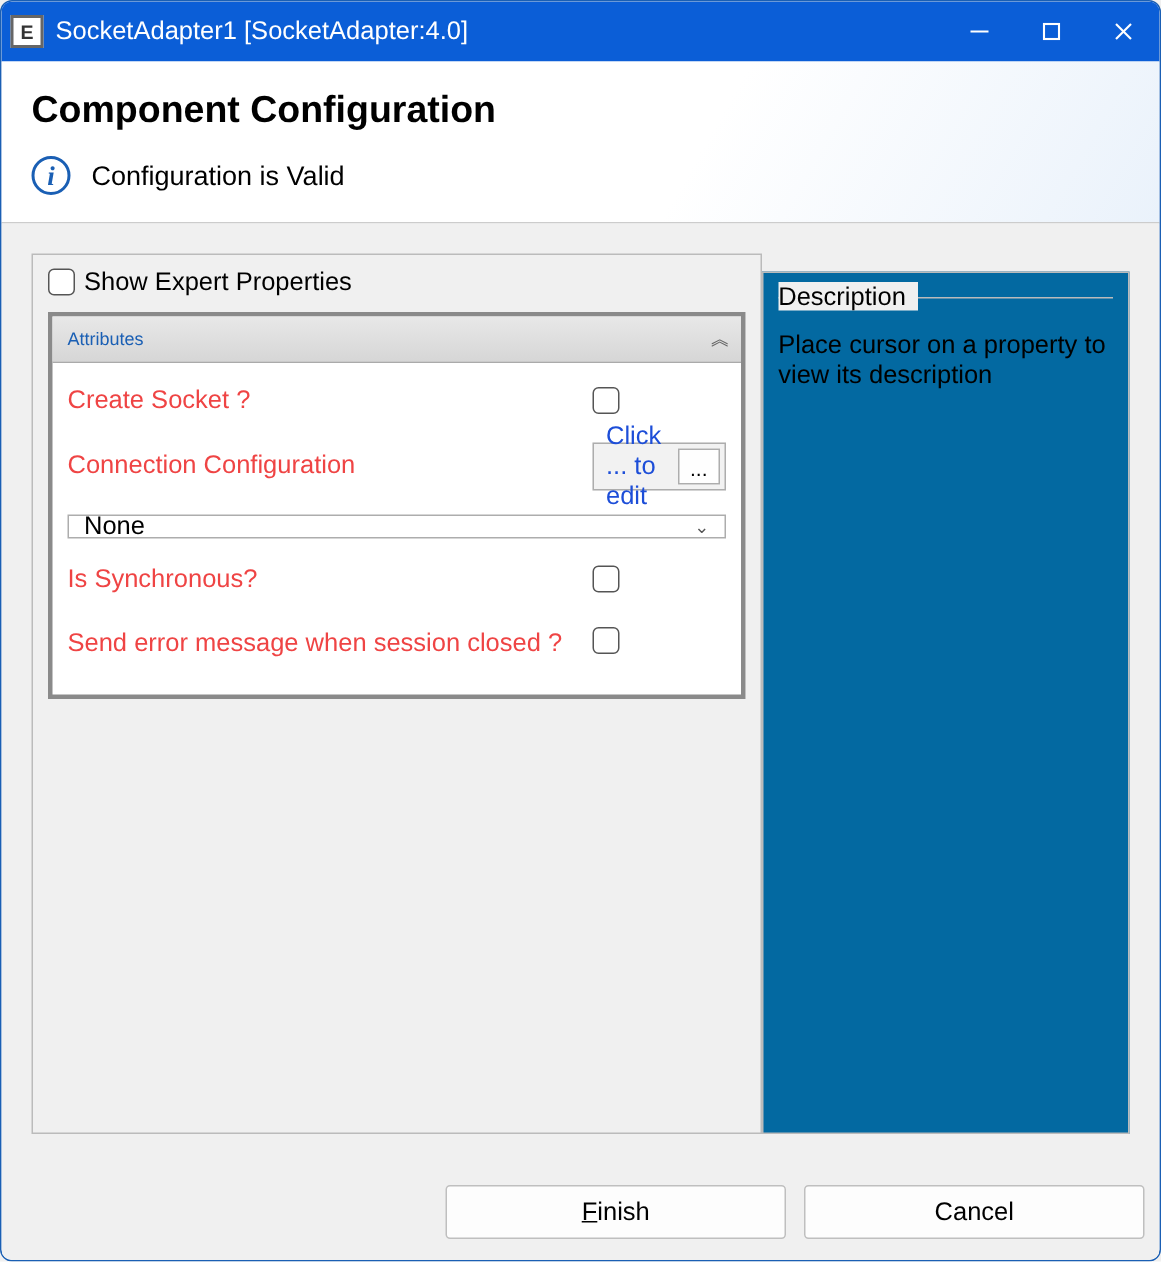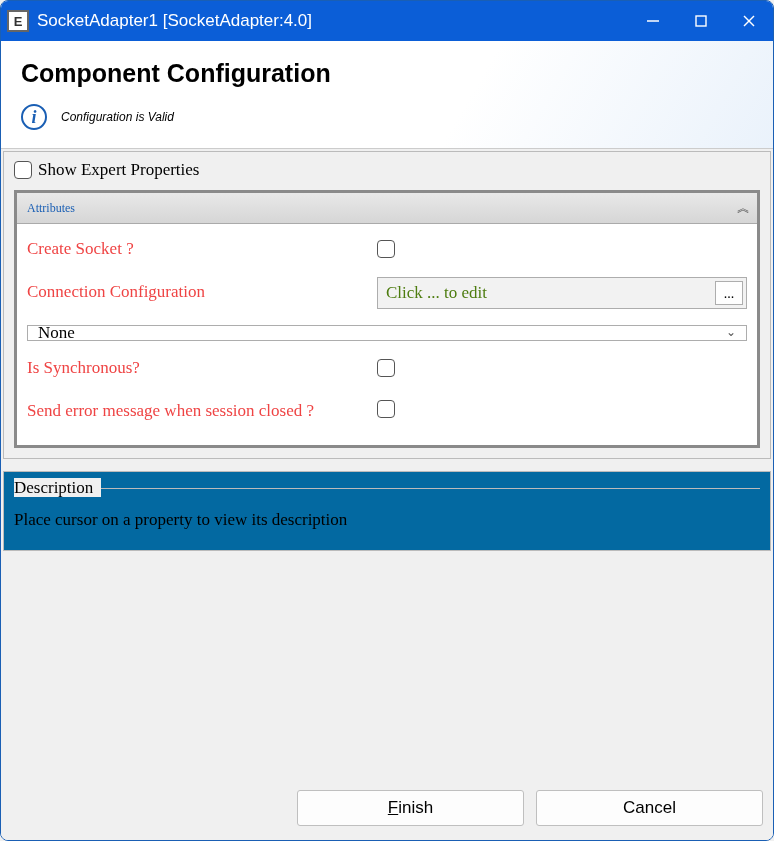--- a/index.html
+++ b/index.html
@@ -83,31 +83,28 @@
     display: flex;
     align-items: center;
     justify-content: center;
     color: #1a5fb4;
     font-weight: bold;
     font-family: "Times New Roman", serif;
     font-style: italic;
     font-size: 18px;
   }
   .status-text {
-    font-size: 12px;
+    font-size: 18px;
     color: #000;
-    font-style: italic;
   }
   .content {
     flex: 1;
-    padding: 2px;
-    background: #f0f0f0;
-    display: flex;
-    flex-direction: column;
-    font-family: Liberation Serif, serif;
+    padding: 20px;
+    background: #f0f0f0;
+    display: flex;
   }
   .main-box {
     border: 1px solid #bbb;
     background: #f0f0f0;
     padding: 8px 10px 10px 10px;
   }
   .expert-row {
     display: flex;
     align-items: center;
     gap: 6px;
@@ -170,21 +167,21 @@
     display: flex;
     align-items: stretch;
     border: 1px solid #adadad;
     background: #f2f2f2;
     height: 32px;
   }
   .edit-field-text {
     flex: 1;
     padding: 4px 8px;
     font-size: 17px;
-    color: #4d7c0f;
+    color: #1d4ed8;
     display: flex;
     align-items: center;
   }
   .edit-field-btn {
     width: 28px;
     border: 1px solid #adadad;
     margin: 3px;
     background: #fefefe;
     display: flex;
     align-items: flex-end;

